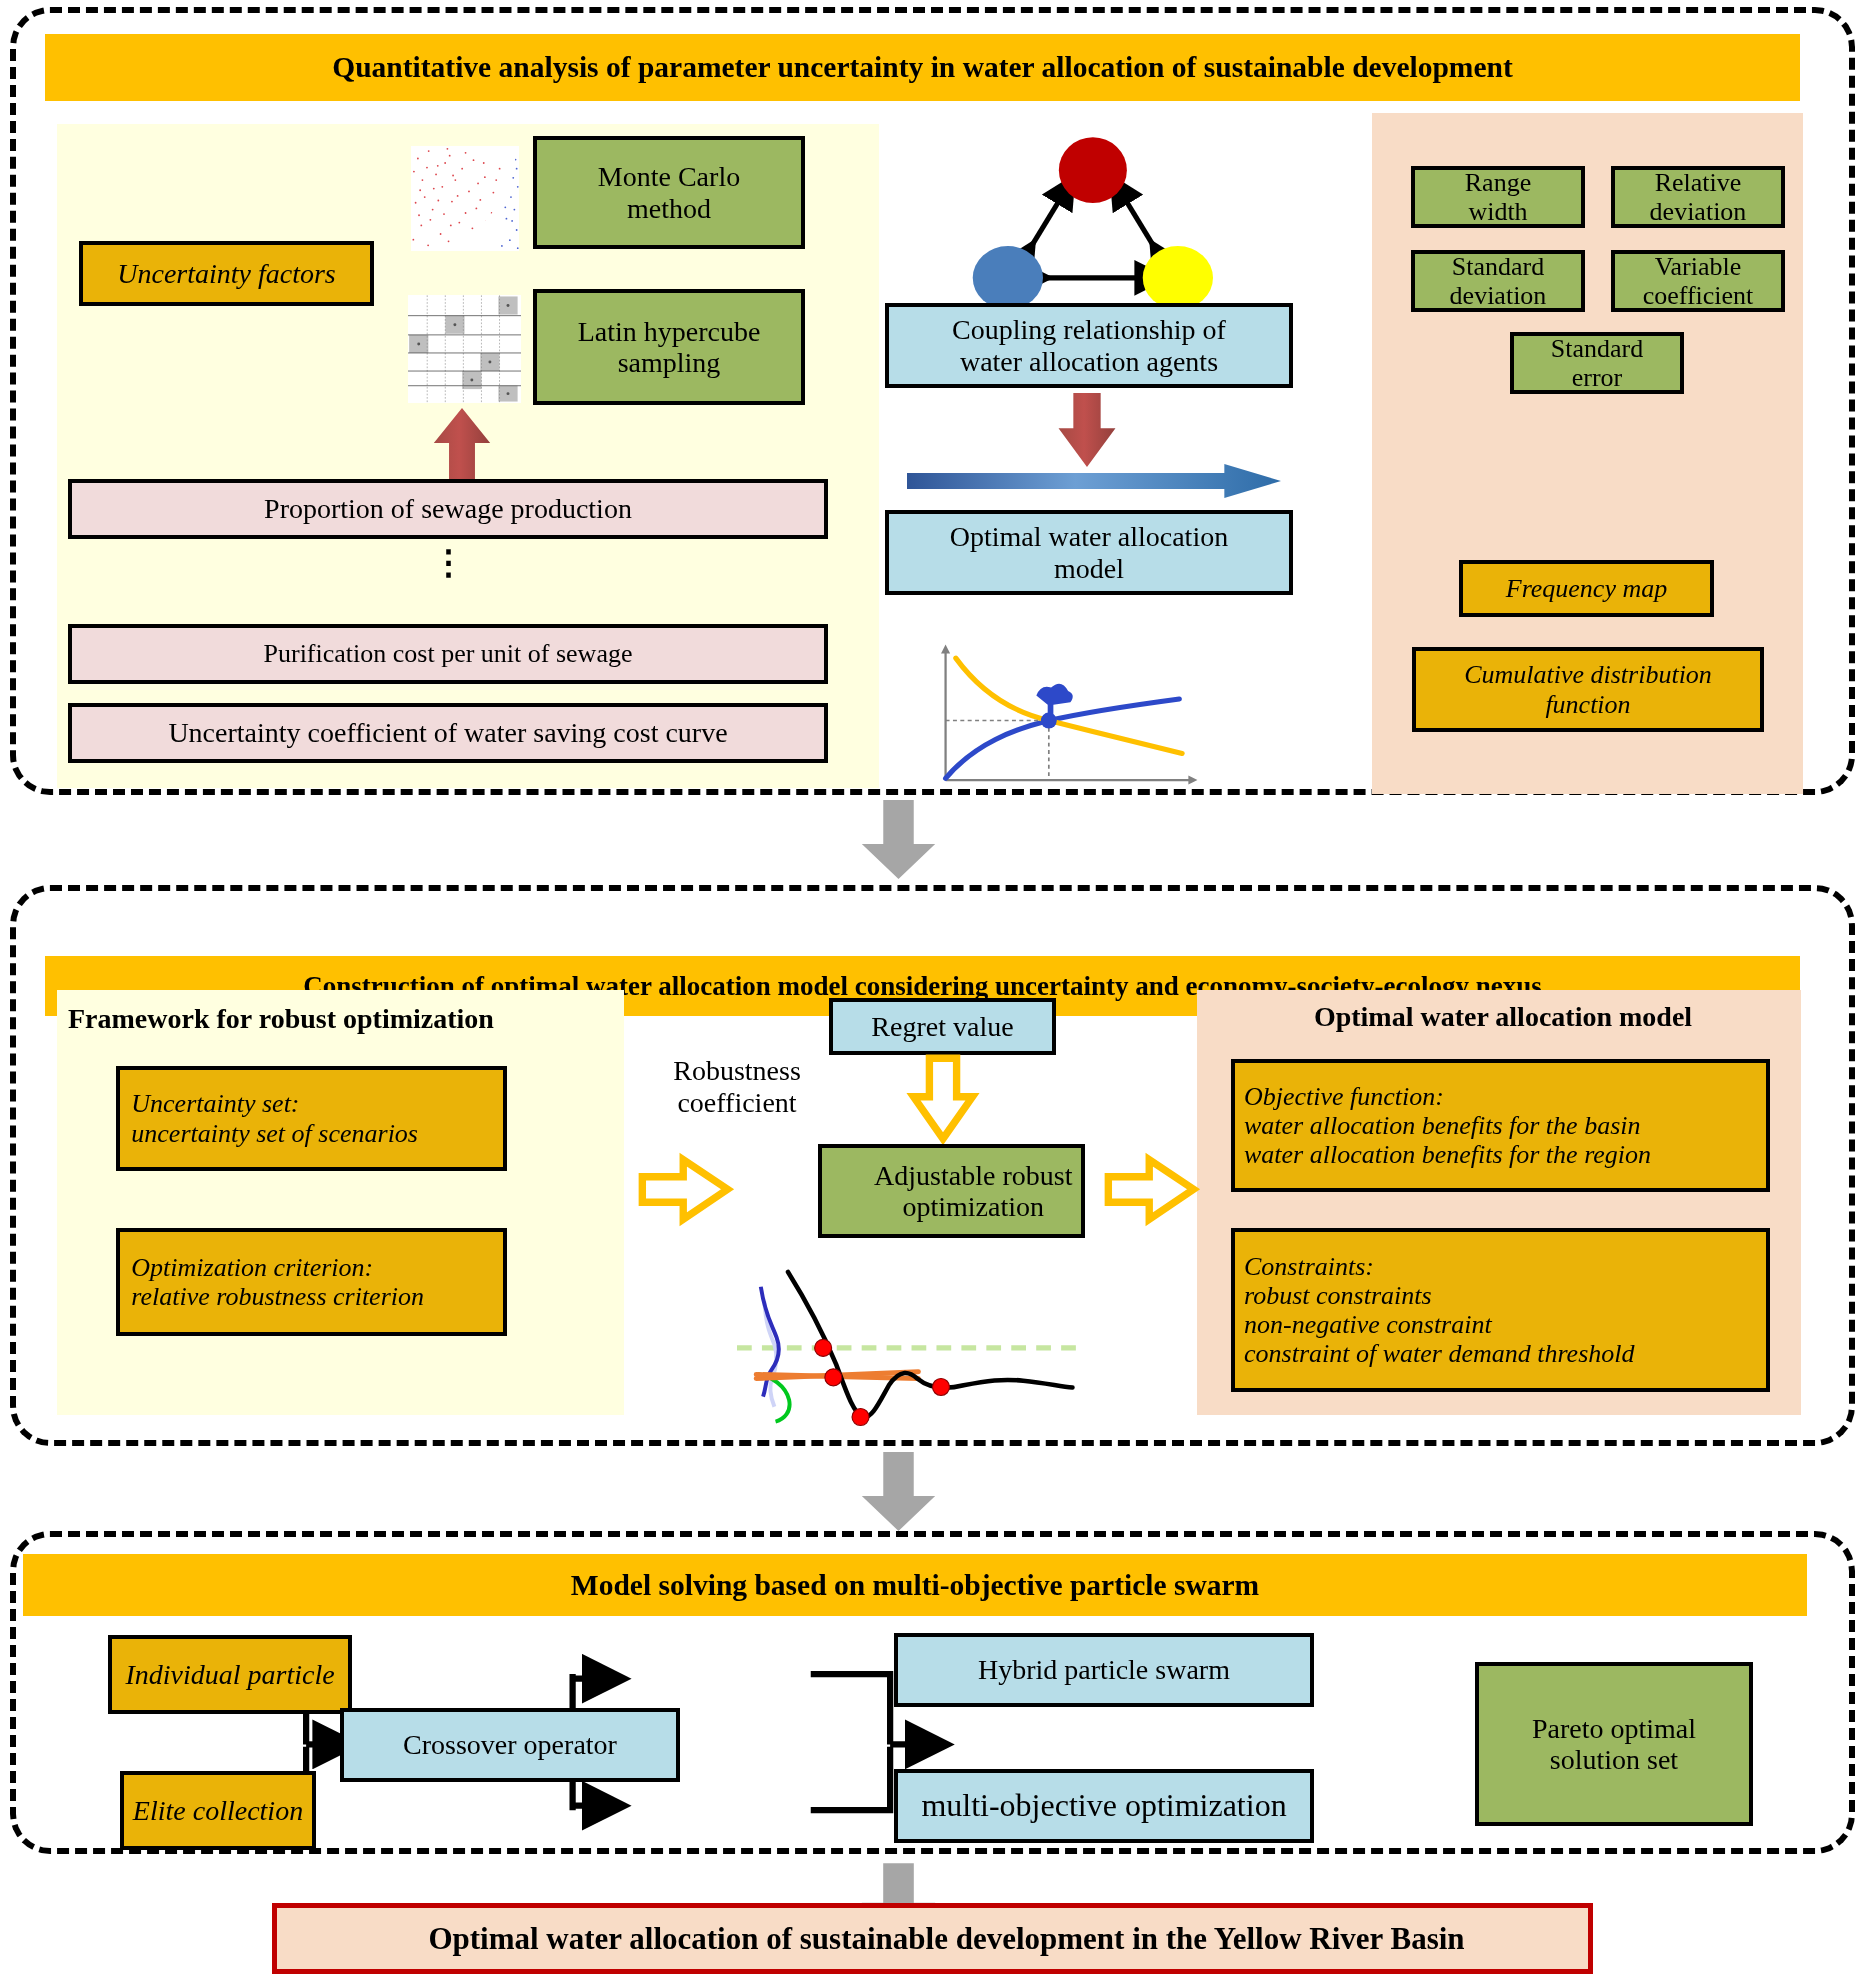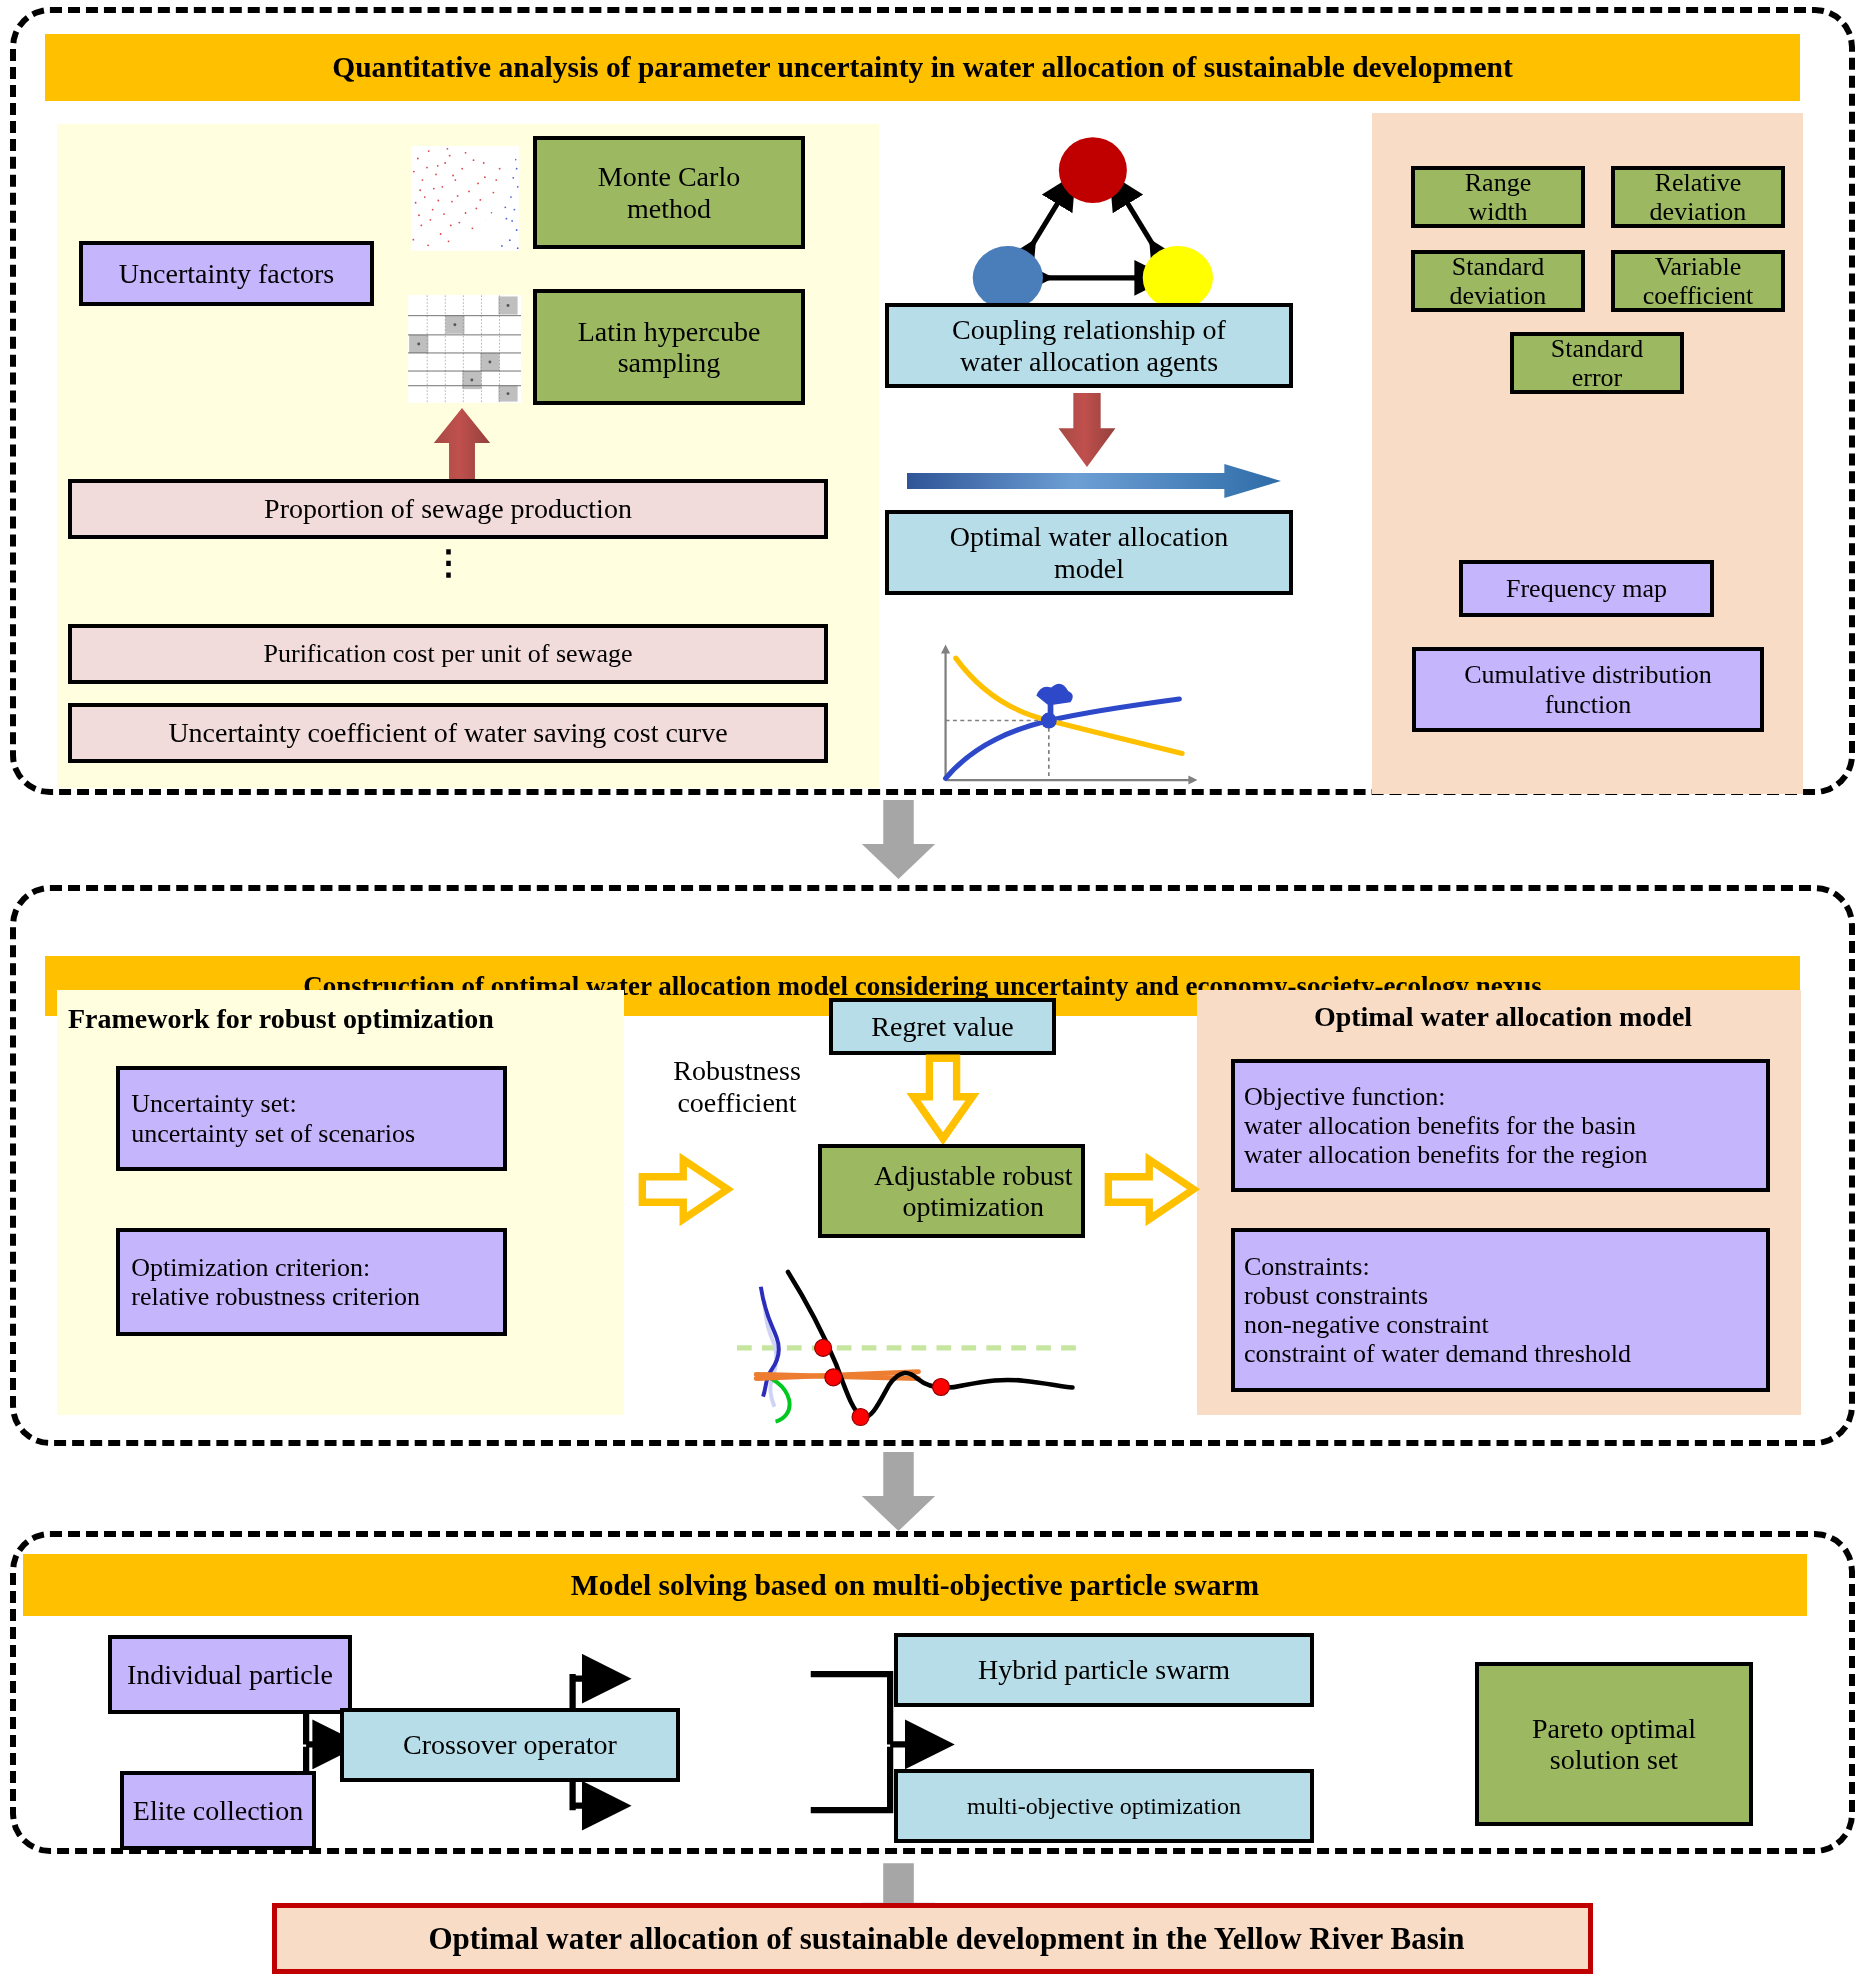--- a/index.html
+++ b/index.html
@@ -38,21 +38,21 @@
     box-sizing:border-box;
     border:4px solid #000000;
     display:flex;align-items:center;justify-content:center;
     text-align:center;
     color:#000;
     line-height:1.12;
     padding:2.3px 4.5px;
     white-space:pre-line;
   }
   .box.left{justify-content:flex-start;text-align:left;}
-  .b-blue{background:#c4b5fd;}
+  .b-blue{background:#eab308;font-style:italic;}
   .b-cyan{background:#b7dde8;}
   .b-green{background:#9cb861;}
   .b-pink{background:#f1dbdb;}
 
   .panel-label{
     position:absolute;font-weight:bold;color:#000;
   }
 
   .plain-label{position:absolute;color:#000;text-align:center;line-height:1.15;white-space:pre-line;}
 
@@ -436,21 +436,21 @@
       </g>
     </svg>
   </div>
 
   <div class="box b-blue" style="left:108px;top:1635px;width:244px;height:79px;font-size:28px;">Individual particle</div>
   <div class="box b-blue" style="left:120px;top:1771px;width:196px;height:79px;font-size:28px;">Elite collection</div>
 
   <div class="box b-cyan" style="left:340px;top:1708px;width:340px;height:74px;font-size:28px;">Crossover operator</div>
 
   <div class="box b-cyan" style="left:894px;top:1633px;width:420px;height:74px;font-size:28px;">Hybrid particle swarm</div>
-  <div class="box b-cyan" style="left:894px;top:1769px;width:420px;height:74px;font-size:24px;">multi-objective optimization</div>
+  <div class="box b-cyan" style="left:894px;top:1769px;width:420px;height:74px;font-size:32px;">multi-objective optimization</div>
 
   <div class="box b-green" style="left:1475px;top:1662px;width:278px;height:164px;font-size:28px;">Pareto optimal
 solution set</div>
 
   <div class="grey-arrow" style="left:856px;top:1863px;width:85px;height:74px;">
     <svg width="85" height="74" viewBox="0 0 150 130">
       <polygon points="48,0 102,0 102,70 140,70 75,130 10,70 48,70" fill="#a6a6a6"></polygon>
     </svg>
   </div>
 

